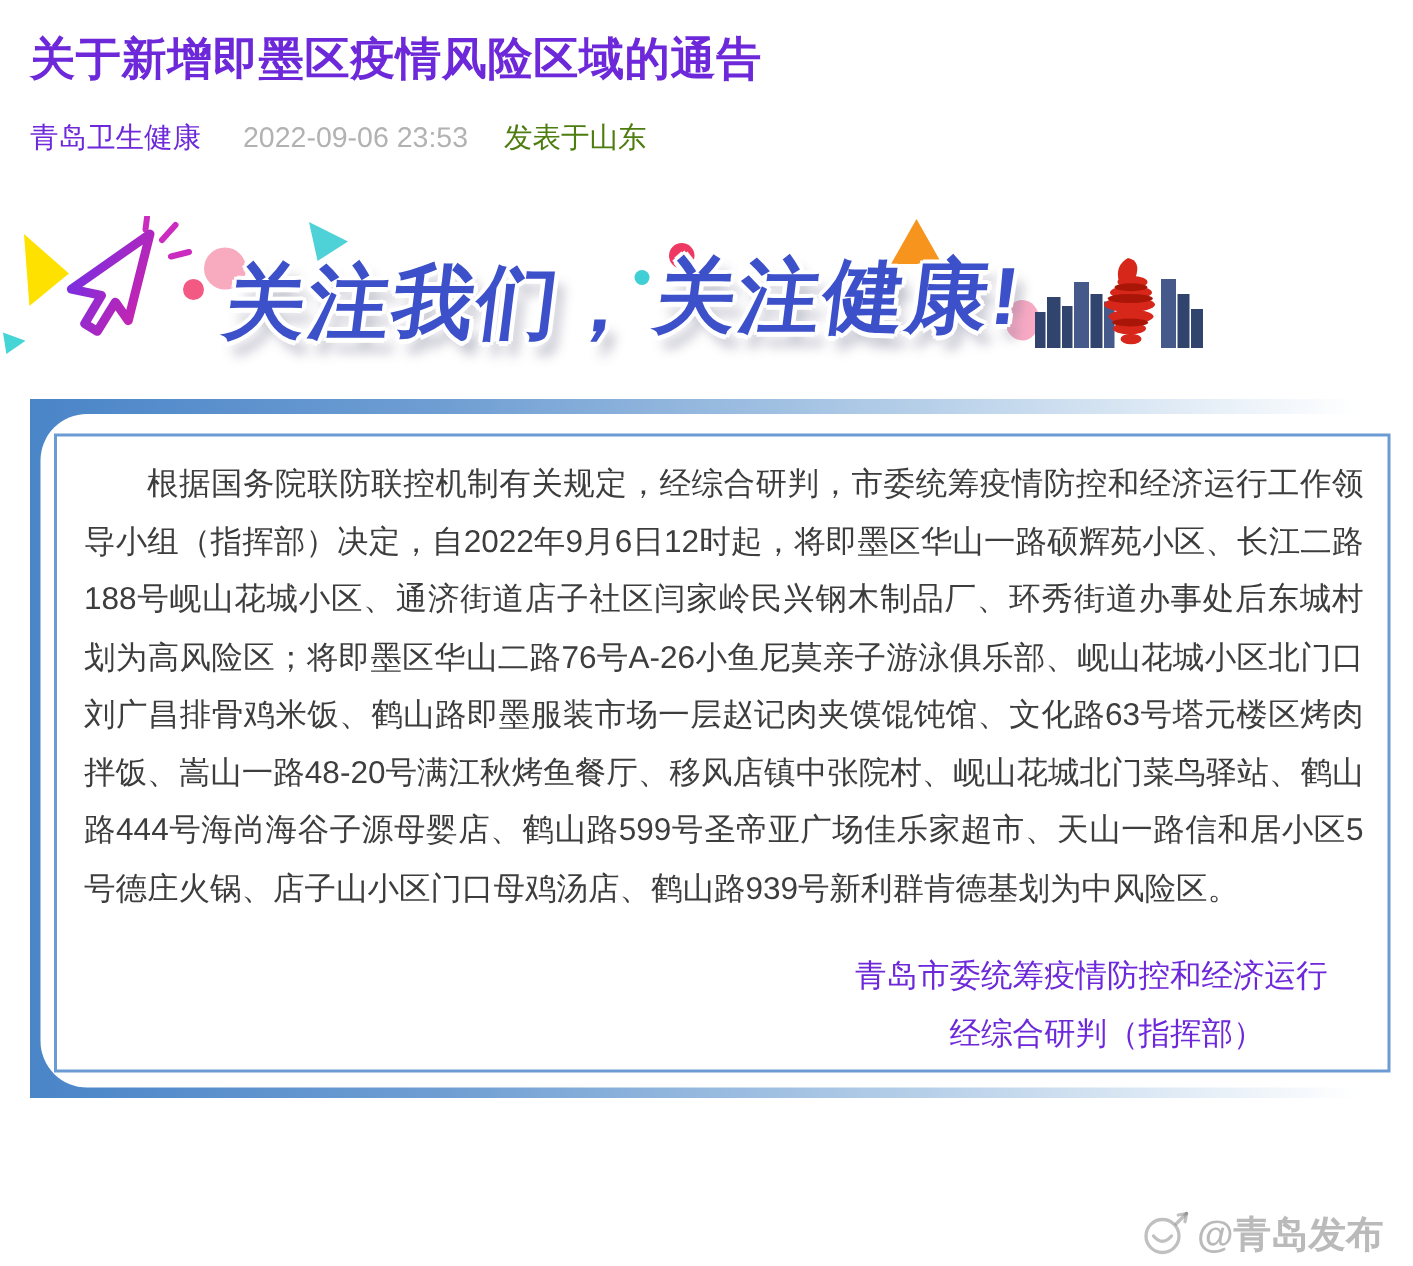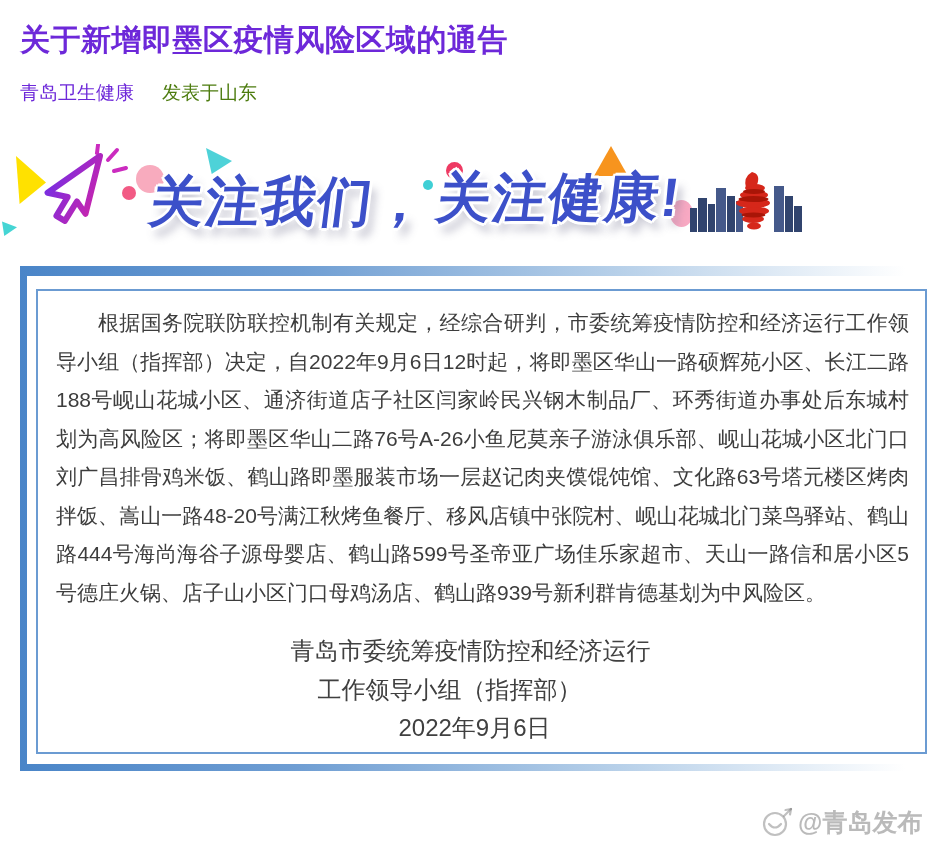--- a/index.html
+++ b/index.html
@@ -72,40 +72,41 @@
   
   .notice-frame {
     margin: 22px 0 0 20px;
     width: 922px;
     background: linear-gradient(90deg, #4a85c8 0%, #6f9ed3 30%, #b7d0e9 65%, #ffffff 96%);
     padding: 10px 0 7px 7px;
   }
   .frame-gap {
     background: #ffffff;
     padding: 13px 15px 10px 9px;
+    border-radius: 31px;
   }
   .inner-box {
     border: 2px solid #6b9bd2;
     background: #ffffff;
     padding: 13px 16px 4px 18px;
   }
   .notice-paragraph, .notice-closing {
     margin: 0;
     font-size: 21px;
     line-height: 38.5px;
     color: #3d3d3d;
     text-align: justify;
     text-indent: 2em;
   }
   .signature {
     margin-top: 20px;
-    font-size: 24px;
+    font-size: 21px;
     line-height: 38.5px;
-    color: #404040;
-    text-align: center;
+    color: #6d28d9;
+    text-align: right;
   }
   .sig-line-1 { padding-right: 24px; }
   .sig-line-2 { padding-right: 66px; }
   .sig-line-3 { padding-right: 16px; }
 
   
   .watermark {
     position: absolute;
     left: 760px; top: 806px;
     display: flex;
@@ -118,20 +119,21 @@
     white-space: nowrap;
   }
 </style>
 </head>
 <body>
 
 <h1 class="article-title">关于新增即墨区疫情风险区域的通告</h1>
 
 <div class="byline">
   <span class="account-name">青岛卫生健康</span>
+  <span class="publish-time">2022-09-06 23:53</span>
   <span class="publish-location">发表于山东</span>
 </div>
 
 <div class="banner">
   <div class="abs tri-yellow"></div>
   <div class="abs tri-teal-small"></div>
 
   <svg class="abs cursor-wrap" viewBox="0 0 92 92">
     <defs>
       <linearGradient id="curGrad" x1="0" y1="1" x2="1" y2="0">
@@ -189,22 +191,21 @@
     </g>
   </svg>
 </div>
 
 <div class="notice-frame">
   <div class="frame-gap">
     <div class="inner-box">
       <p class="notice-paragraph">根据国务院联防联控机制有关规定，经综合研判，市委统筹疫情防控和经济运行工作领导小组（指挥部）决定，自2022年9月6日12时起，将即墨区华山一路硕辉苑小区、长江二路188号岘山花城小区、通济街道店子社区闫家岭民兴钢木制品厂、环秀街道办事处后东城村划为高风险区；将即墨区华山二路76号A-26小鱼尼莫亲子游泳俱乐部、岘山花城小区北门口刘广昌排骨鸡米饭、鹤山路即墨服装市场一层赵记肉夹馍馄饨馆、文化路63号塔元楼区烤肉拌饭、嵩山一路48-20号满江秋烤鱼餐厅、移风店镇中张院村、岘山花城北门菜鸟驿站、鹤山路444号海尚海谷子源母婴店、鹤山路599号圣帝亚广场佳乐家超市、天山一路信和居小区5号德庄火锅、店子山小区门口母鸡汤店、鹤山路939号新利群肯德基划为中风险区。</p>
       <div class="signature">
         <div class="sig-line-1">青岛市委统筹疫情防控和经济运行</div>
-        <div class="sig-line-2">工作领导小组（指挥部）</div>
-        <div class="sig-line-3">2022年9月6日</div>
+        <div class="sig-line-2">经综合研判（指挥部）</div>
       </div>
     </div>
   </div>
 </div>
 
 <div class="watermark">
   <svg width="34" height="32" viewBox="0 0 34 32">
     <g fill="none" stroke="rgba(140,140,140,0.55)" stroke-width="2.2" stroke-linecap="round">
       <circle cx="15" cy="18" r="11"></circle>
       <path d="M9 18 q6 7 12 0"></path>

